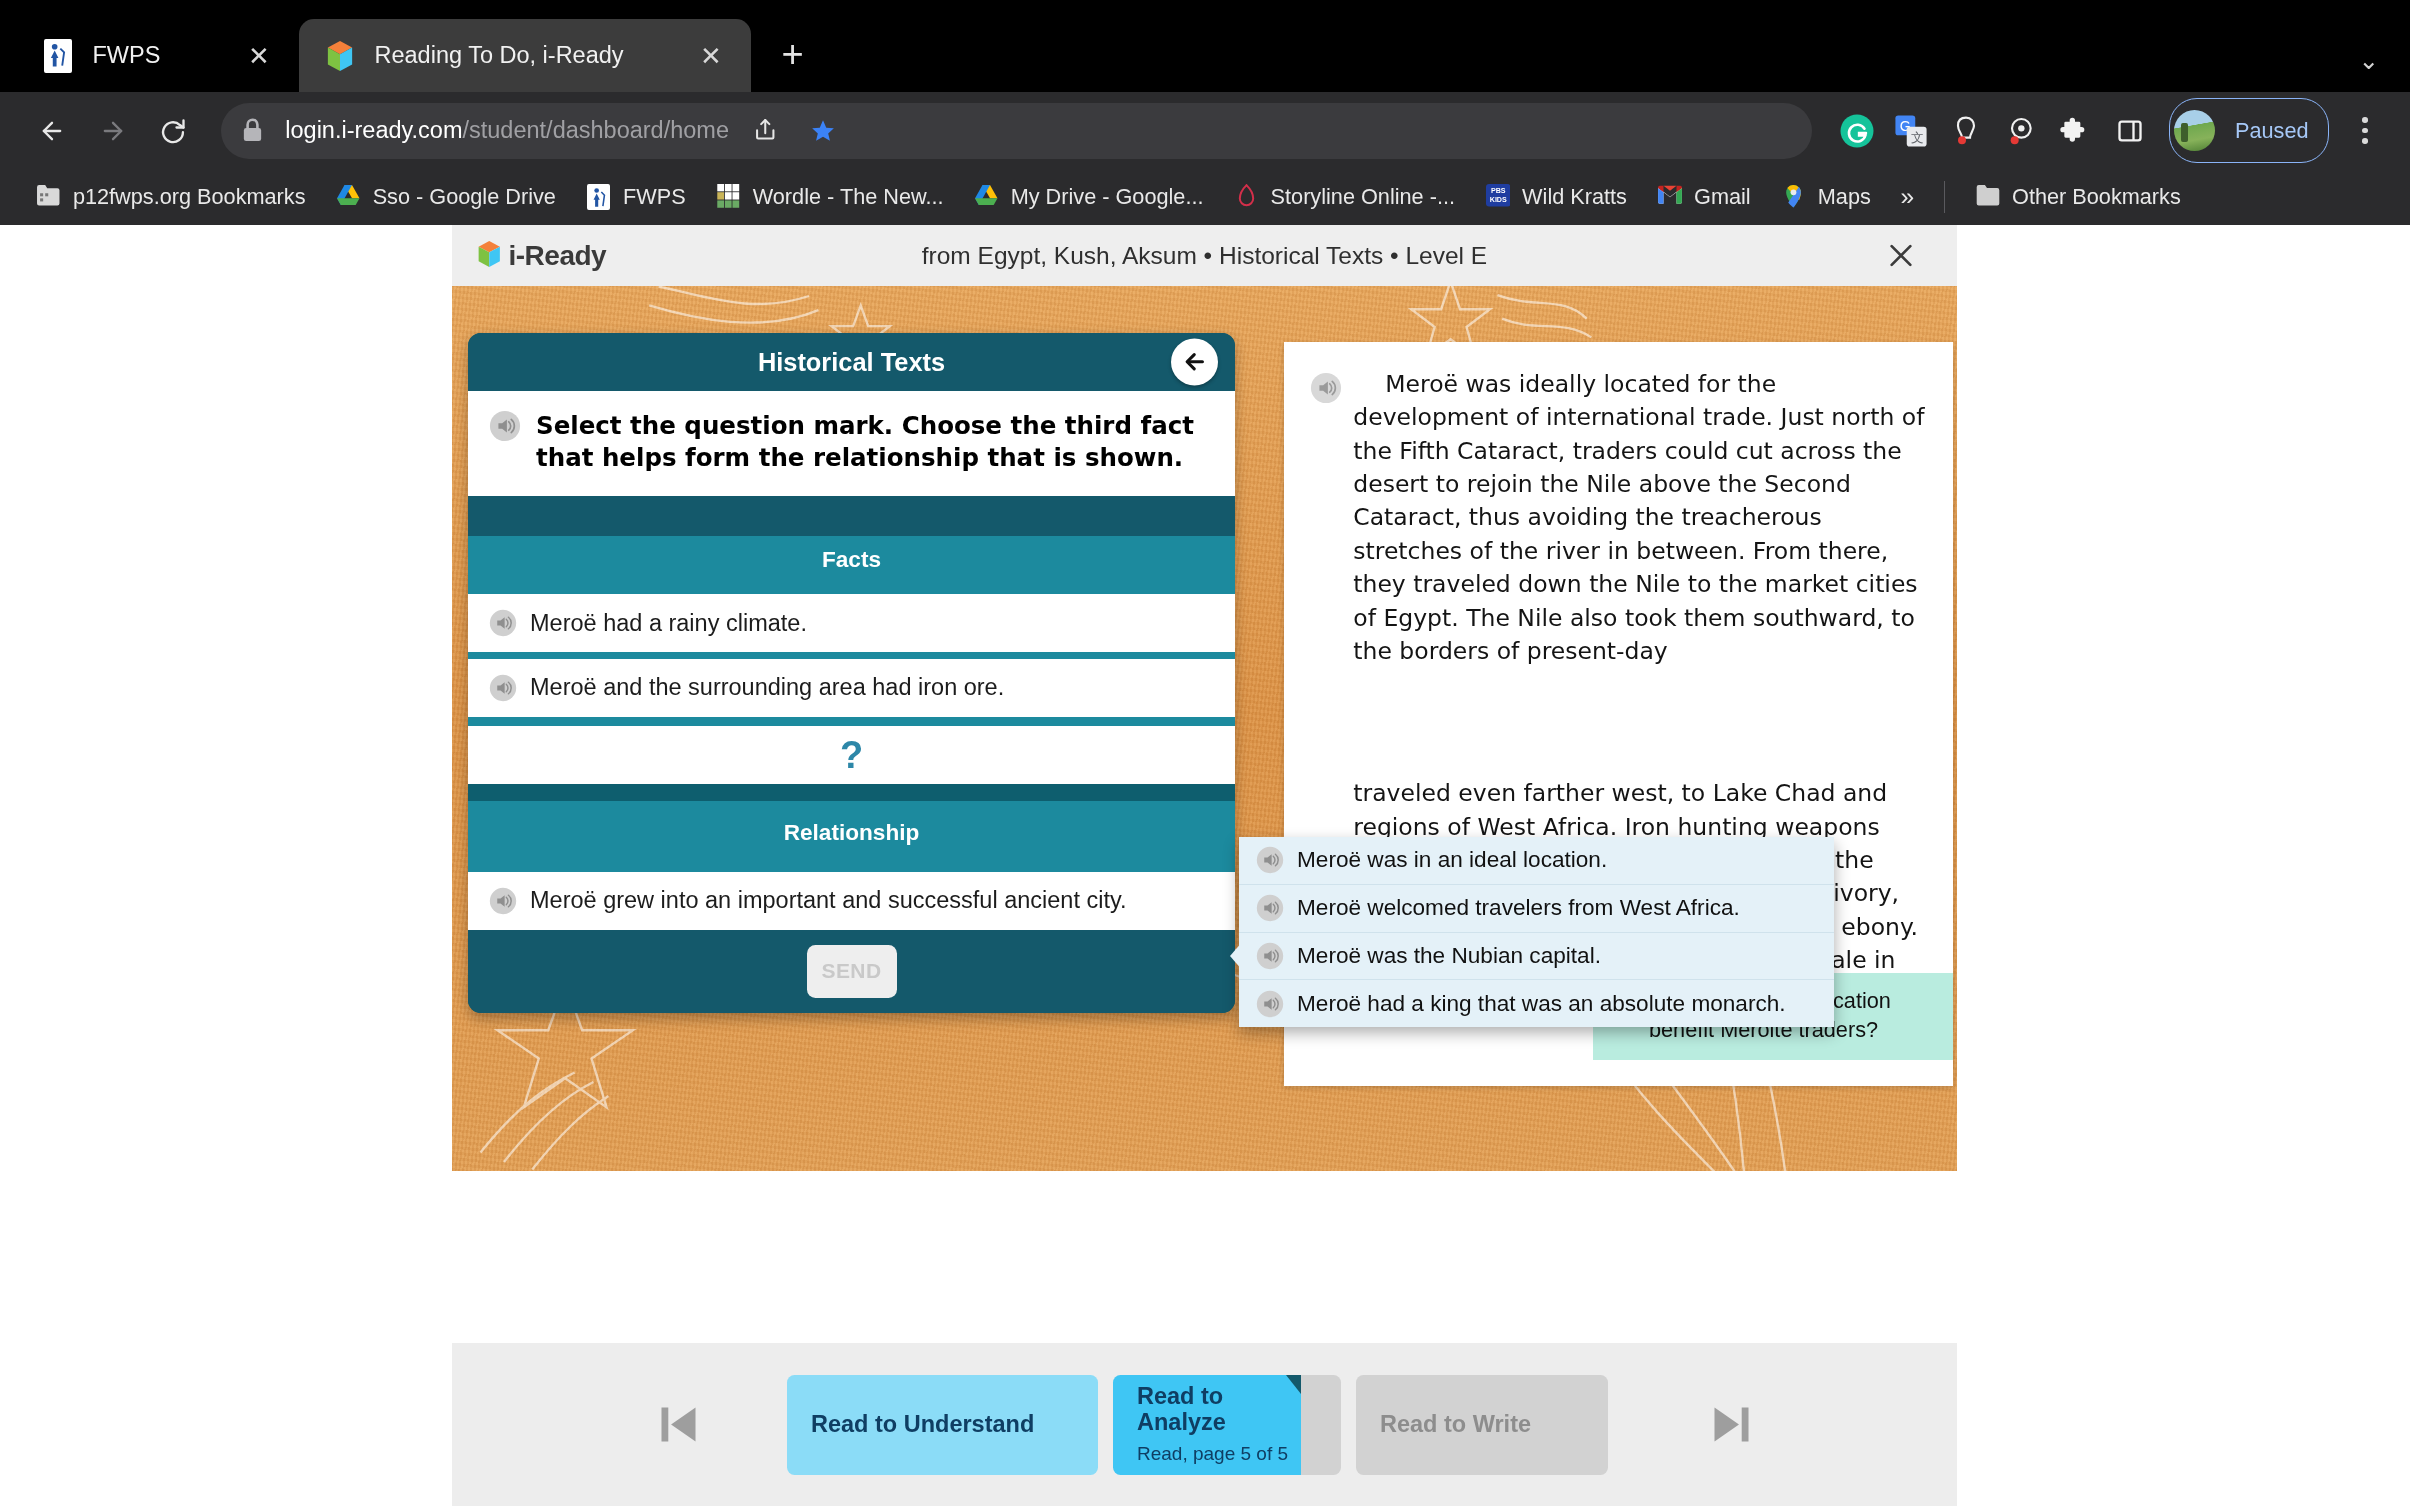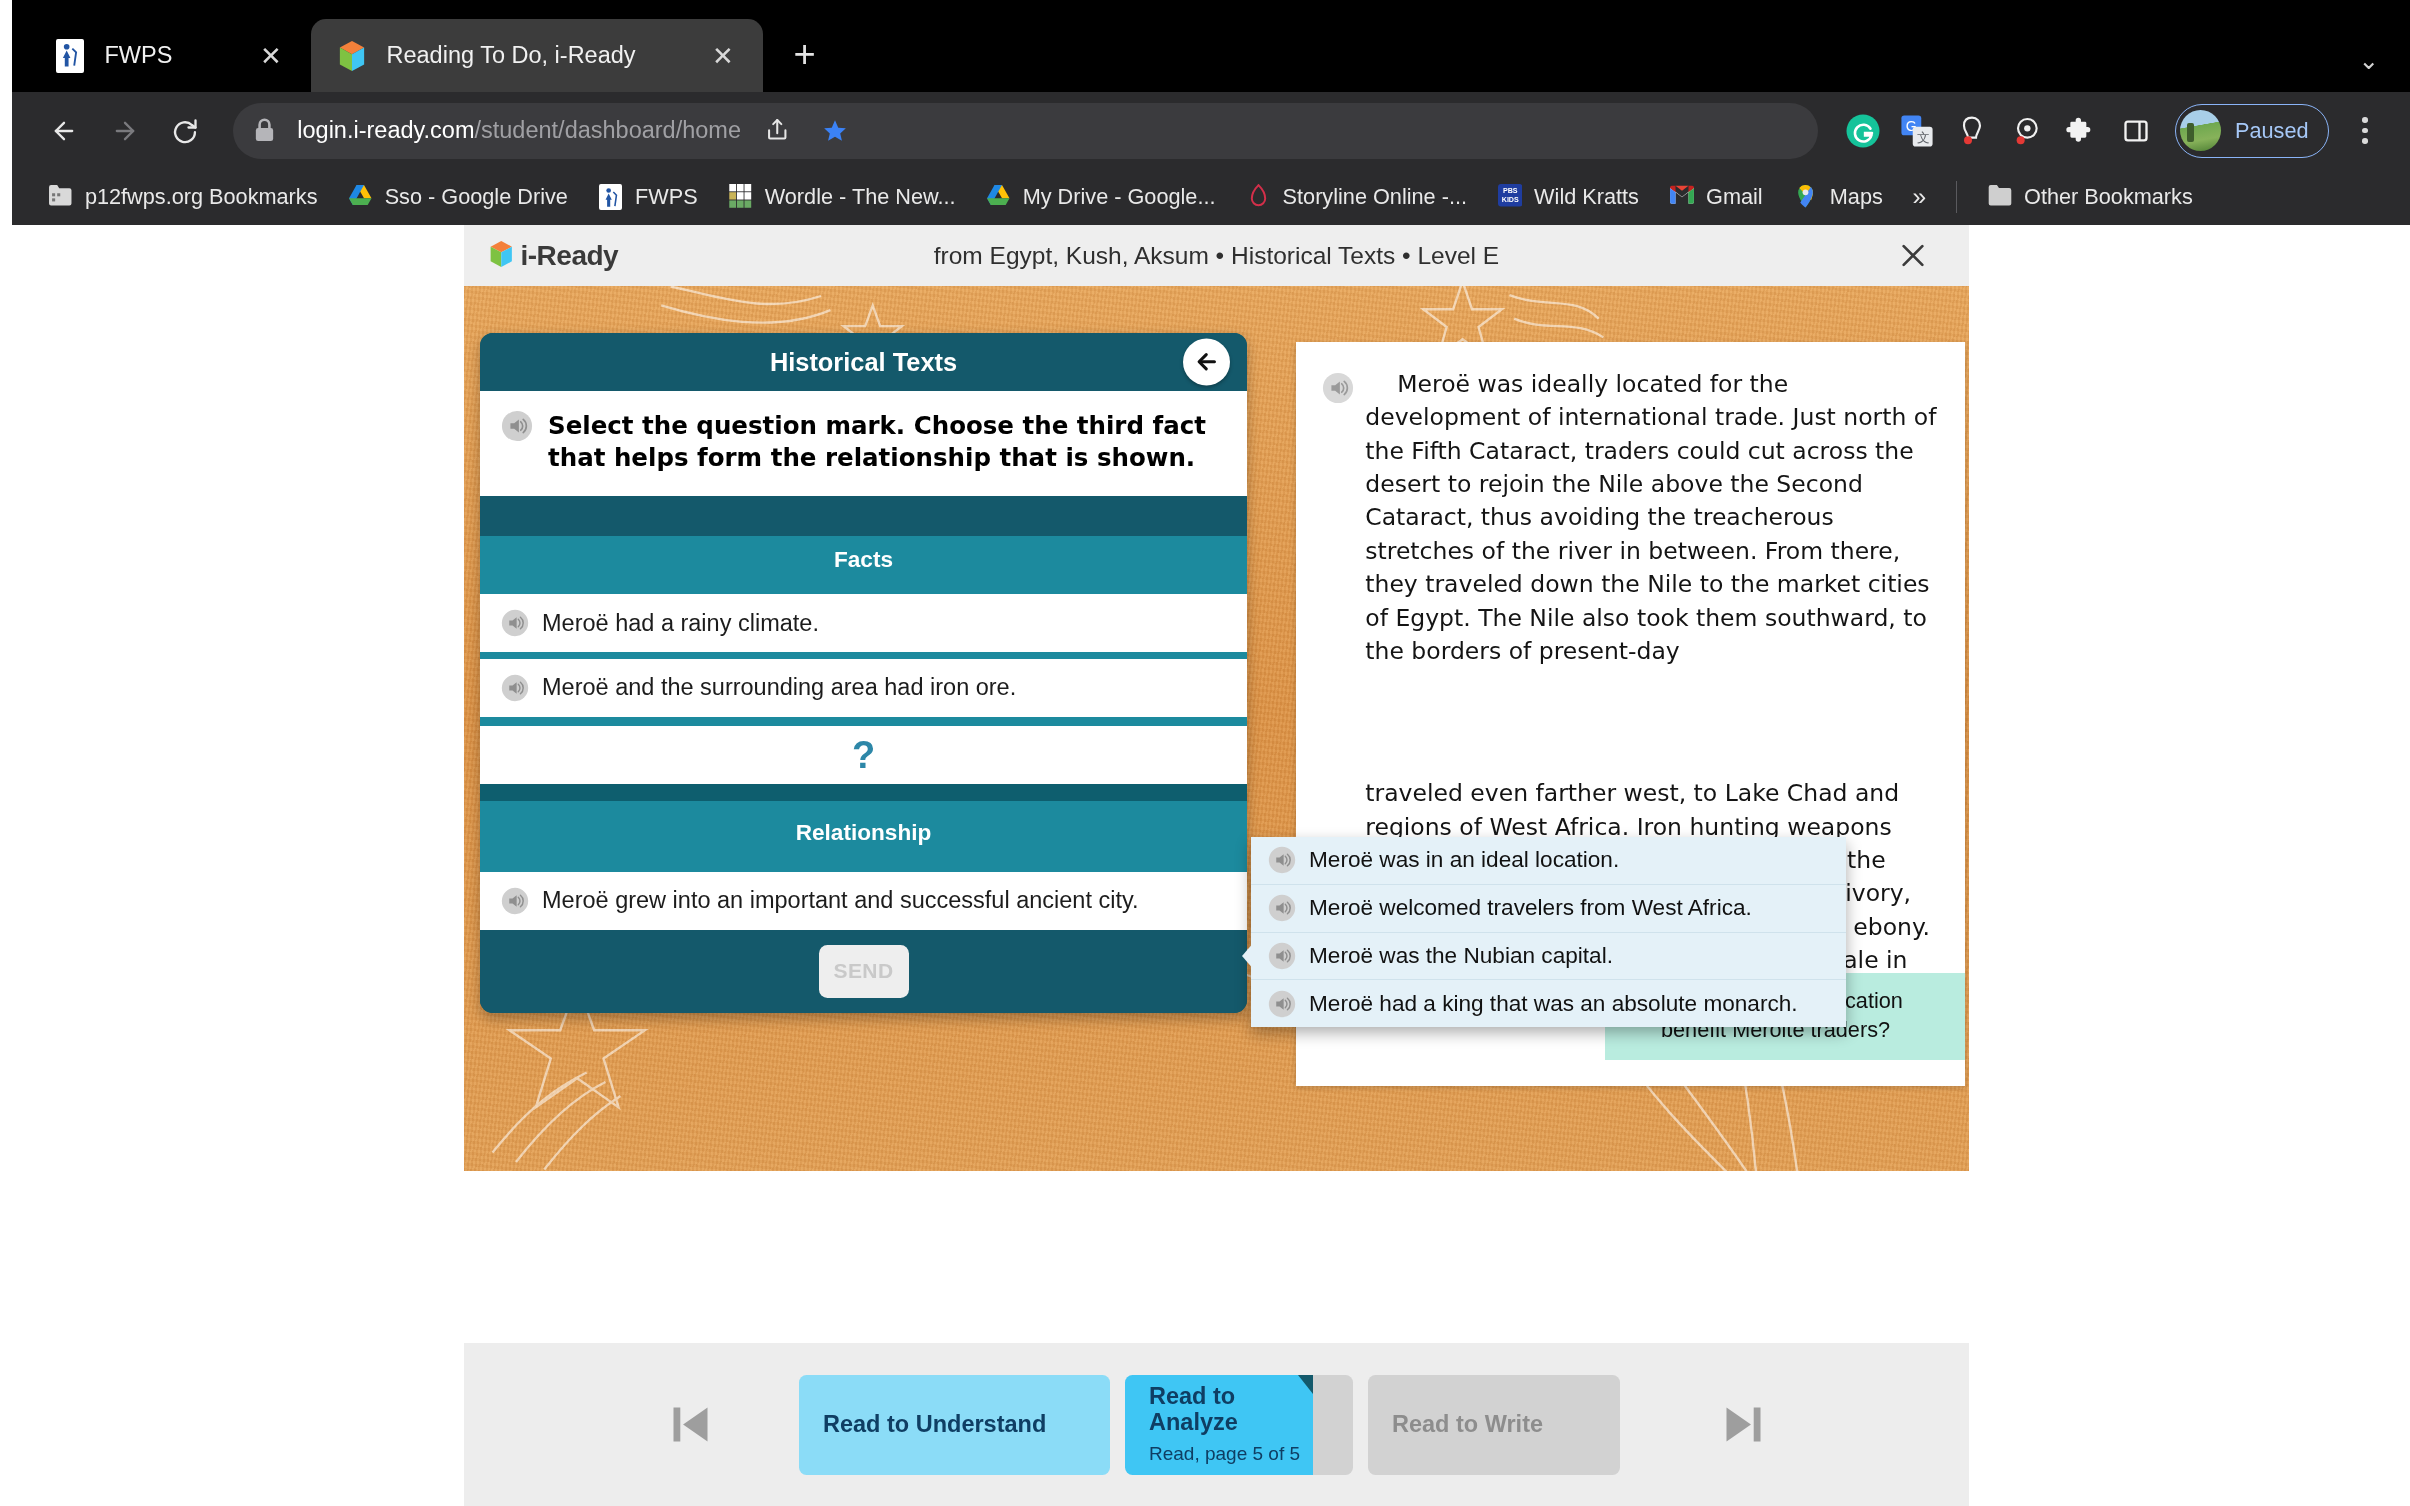--- a/index.html
+++ b/index.html
@@ -3,21 +3,21 @@
 <meta charset="utf-8">
 <style>
   * { box-sizing: border-box; margin: 0; padding: 0; }
   html, body {
     width: 2411px; height: 1507px; overflow: hidden;
     font-family: "Liberation Sans", sans-serif;
     background: #ffffff;
   }
 
   
-  .browser { width: 2411px; height: 1507px; position: relative; background:#fff;padding-left:12px; }
+  .browser { width: 2411px; height: 1507px; position: relative; background:#fff; }
 
   .tabstrip {
     height: 92px; background: #000000;
     display: flex; align-items: flex-end; padding-left: 17px; position: relative;
   }
   .tab {
     height: 73px; display: flex; align-items: center;
     border-radius: 15px 15px 0 0; position: relative;
     padding: 0 21px 0 24.5px; min-width: 282px; max-width: 443px;
   }
@@ -67,22 +67,22 @@
   }
   .lock-icon { flex: 0 0 26px; margin-right: 17px; display:flex; align-items:center; }
   .url { font-size: 23.5px; color: #ffffff; white-space: nowrap; overflow: hidden;}
   .url .dim { color: #a0a0a4; }
   .omni-actions { display:flex; align-items:center; gap: 9.4px; margin-left: 11.3px;}
   .tb-icon {
     width: 49px; height: 49px; flex: 0 0 49px; border-radius: 50%;
     display: flex; align-items: center; justify-content: center;
   }
   .profile-pill {
-    height: 54px; border: 1.9px solid #8ab4f8; border-radius: 28px;
-    display: flex; align-items: center; gap: 14px; padding: 0 19px 0 3.8px;
+    height: 65px; border: 1.9px solid #8ab4f8; border-radius: 28px;
+    display: flex; align-items: center; gap: 20px; padding: 0 19px 0 3.8px;
     margin-left: 9.4px;
   }
   .profile-av {
     width: 41px; height: 41px; border-radius: 50%;
     background: linear-gradient(170deg,#a8cfe8 0%,#a8cfe8 38%,#6fa84f 39%,#87b25a 70%,#4e7f34 100%);
     overflow: hidden; position: relative; flex:0 0 41px;
   }
   .profile-av:after{
     content:""; position:absolute; left:7.5px; top:13px; width:6.6px; height:19px;
     background:#3e5e2c; border-radius:1.9px;

